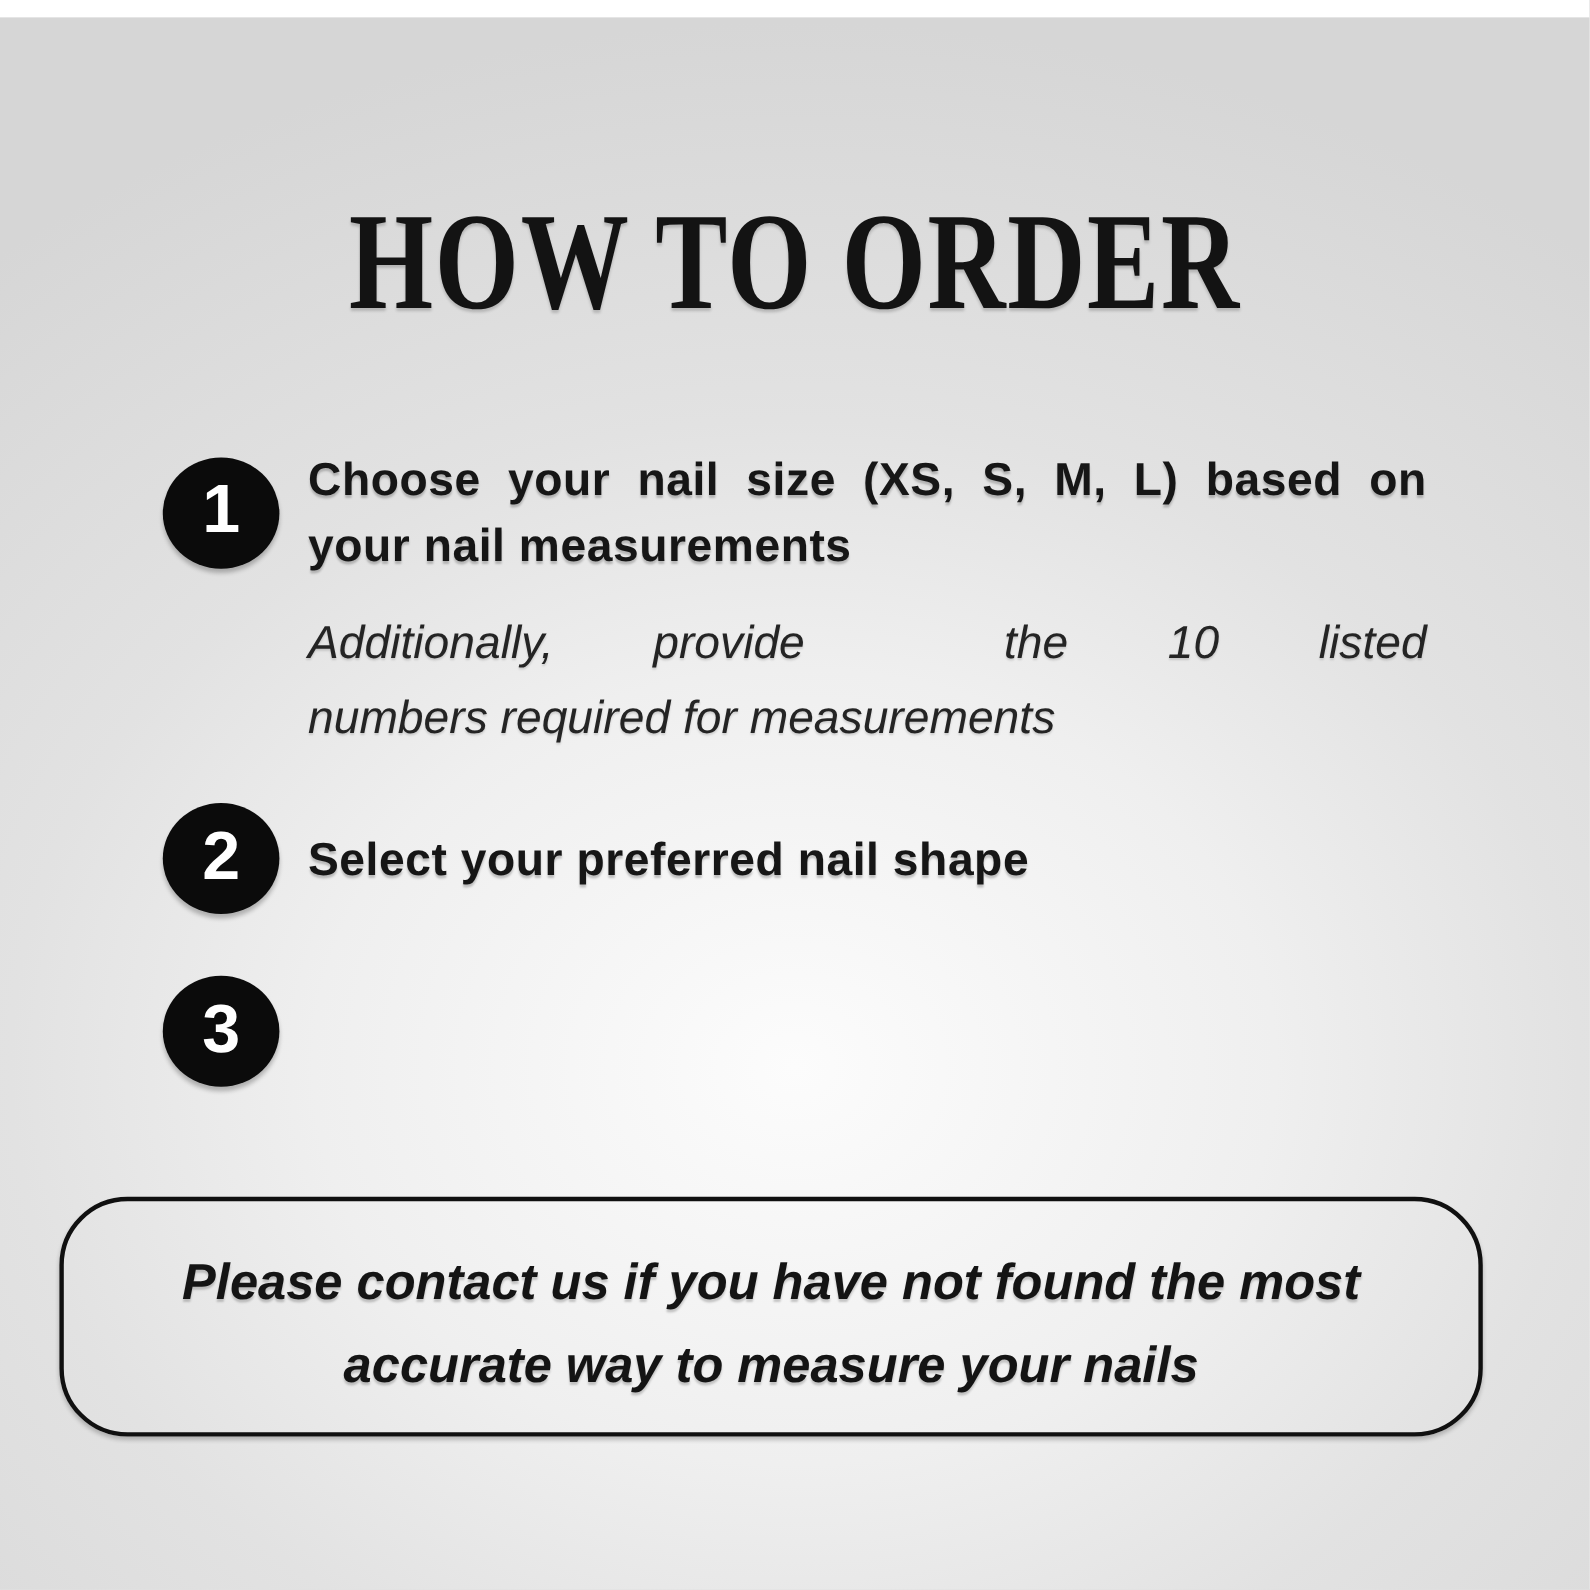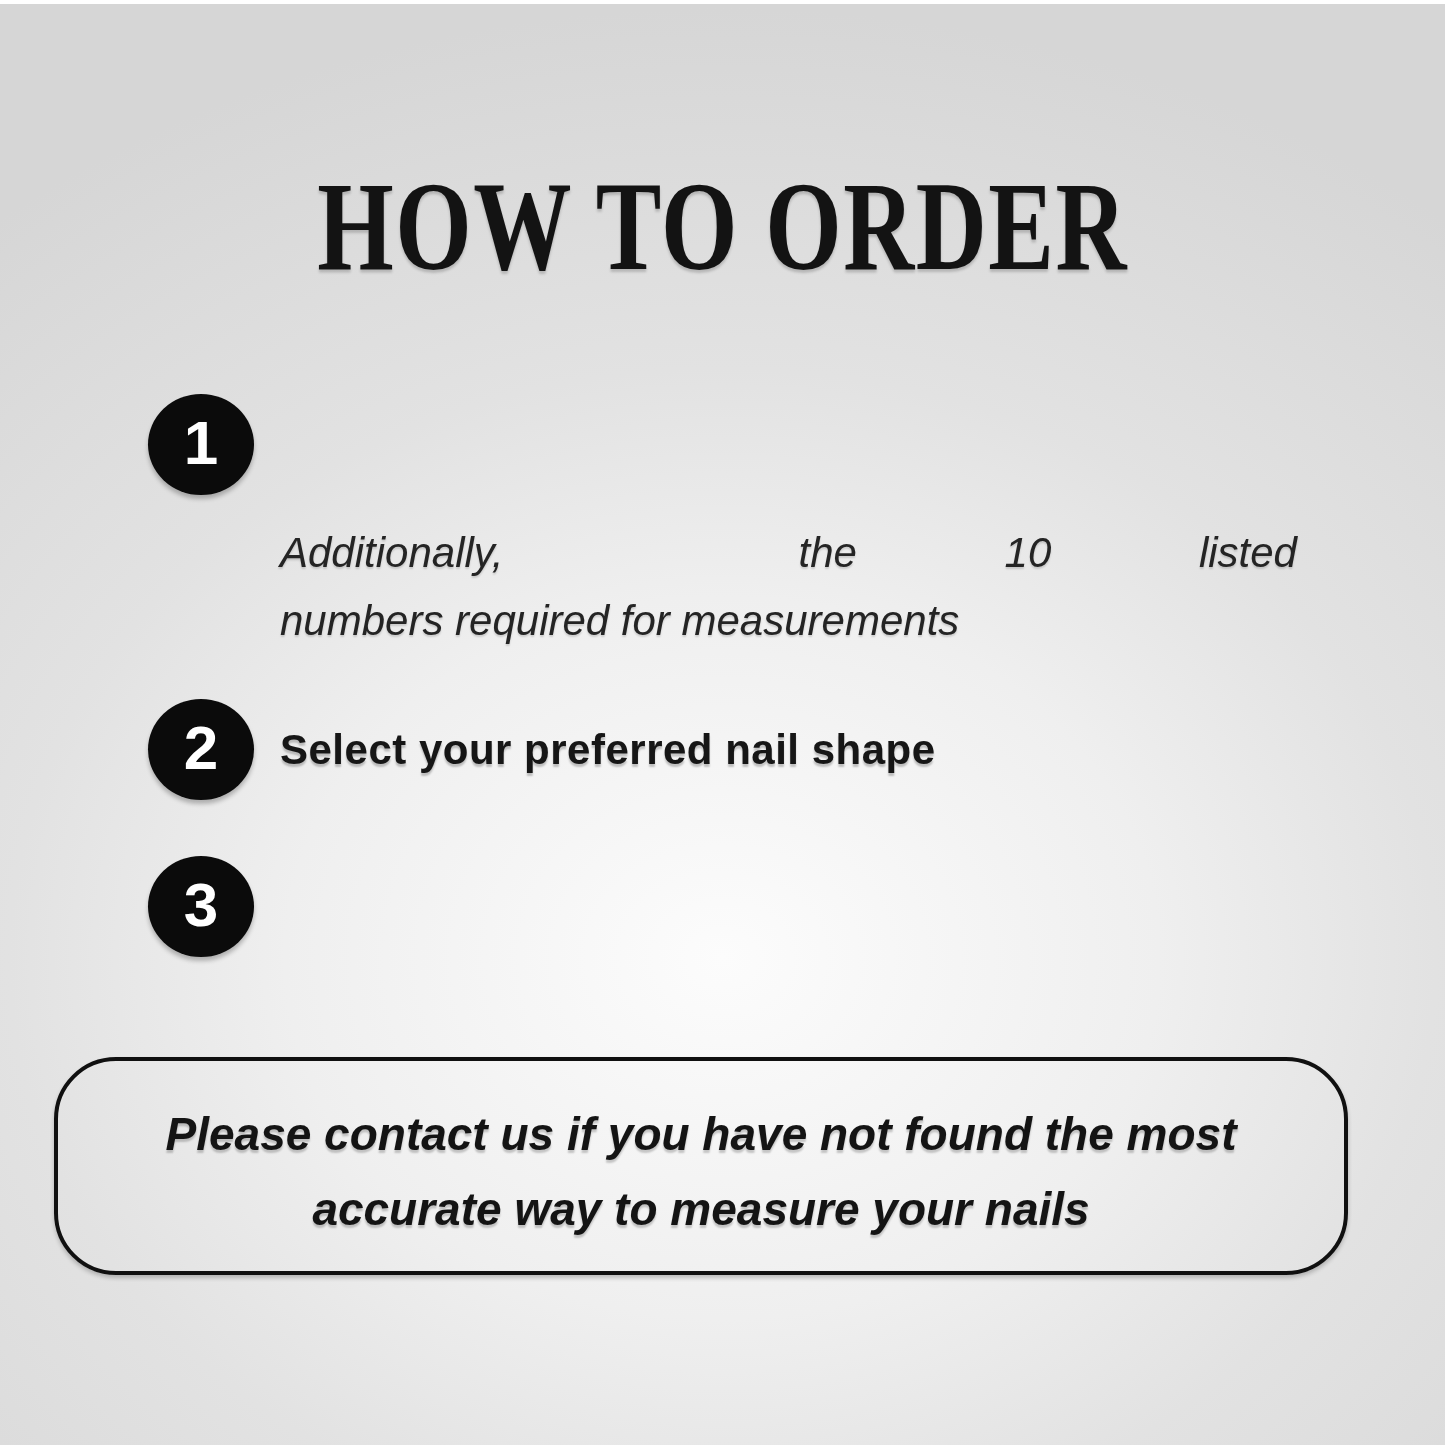--- a/index.html
+++ b/index.html
@@ -13,21 +13,21 @@
     position: relative;
     width: 1445px;
     height: 1445px;
     background-color: #d7d7d7;
     background-image: radial-gradient(1150px 950px at 50% 66%,
       #fcfcfc 0%, #efefef 38%, #e2e2e2 62%, #d6d6d6 100%);
     font-family: "Liberation Sans", sans-serif;
     color: #141414;
   }
   .title {
-    margin: 4px;
+    margin: 16px;
     padding-top: 160px;
     text-align: center;
     font-family: "Liberation Serif", "DejaVu Serif", serif;
     font-weight: 700;
     font-size: 126px;
     line-height: 1;
     color: #131313;
     letter-spacing: 2px;
     white-space: nowrap;
   }
@@ -109,25 +109,41 @@
 <div class="canvas">
 
   <h1 class="title"><span class="title-inner">HOW TO ORDER</span></h1>
 
   <div class="steps">
 
     <div class="step step-1">
       <div class="badge">
         <span class="badge-num">1</span>
       </div>
+      <div class="step-text">
+        <div style="display: flex; justify-content: space-between; flex-wrap: nowrap;">
+            <span>Choose</span>
+            <span>your</span>
+            <span>nail</span>
+            <span>size</span>
+            <span>(XS,</span>
+            <span>S,</span>
+            <span>M,</span>
+            <span>L)</span>
+            <span>based</span>
+            <span>on</span>
+          </div>
+        <div>your nail measurements</div>
+      </div>
     </div>
 
     <div class="note">
       <div style="display: flex; justify-content: space-between; flex-wrap: nowrap; text-align: center;">
           <span>Additionally,</span>
+          <span>provide</span>
           <span></span>
           <span>the</span>
           <span>10</span>
           <span>listed</span>
         </div>
       <div>numbers required for measurements</div>
     </div>
 
     <div class="step step-2">
       <div class="badge">

